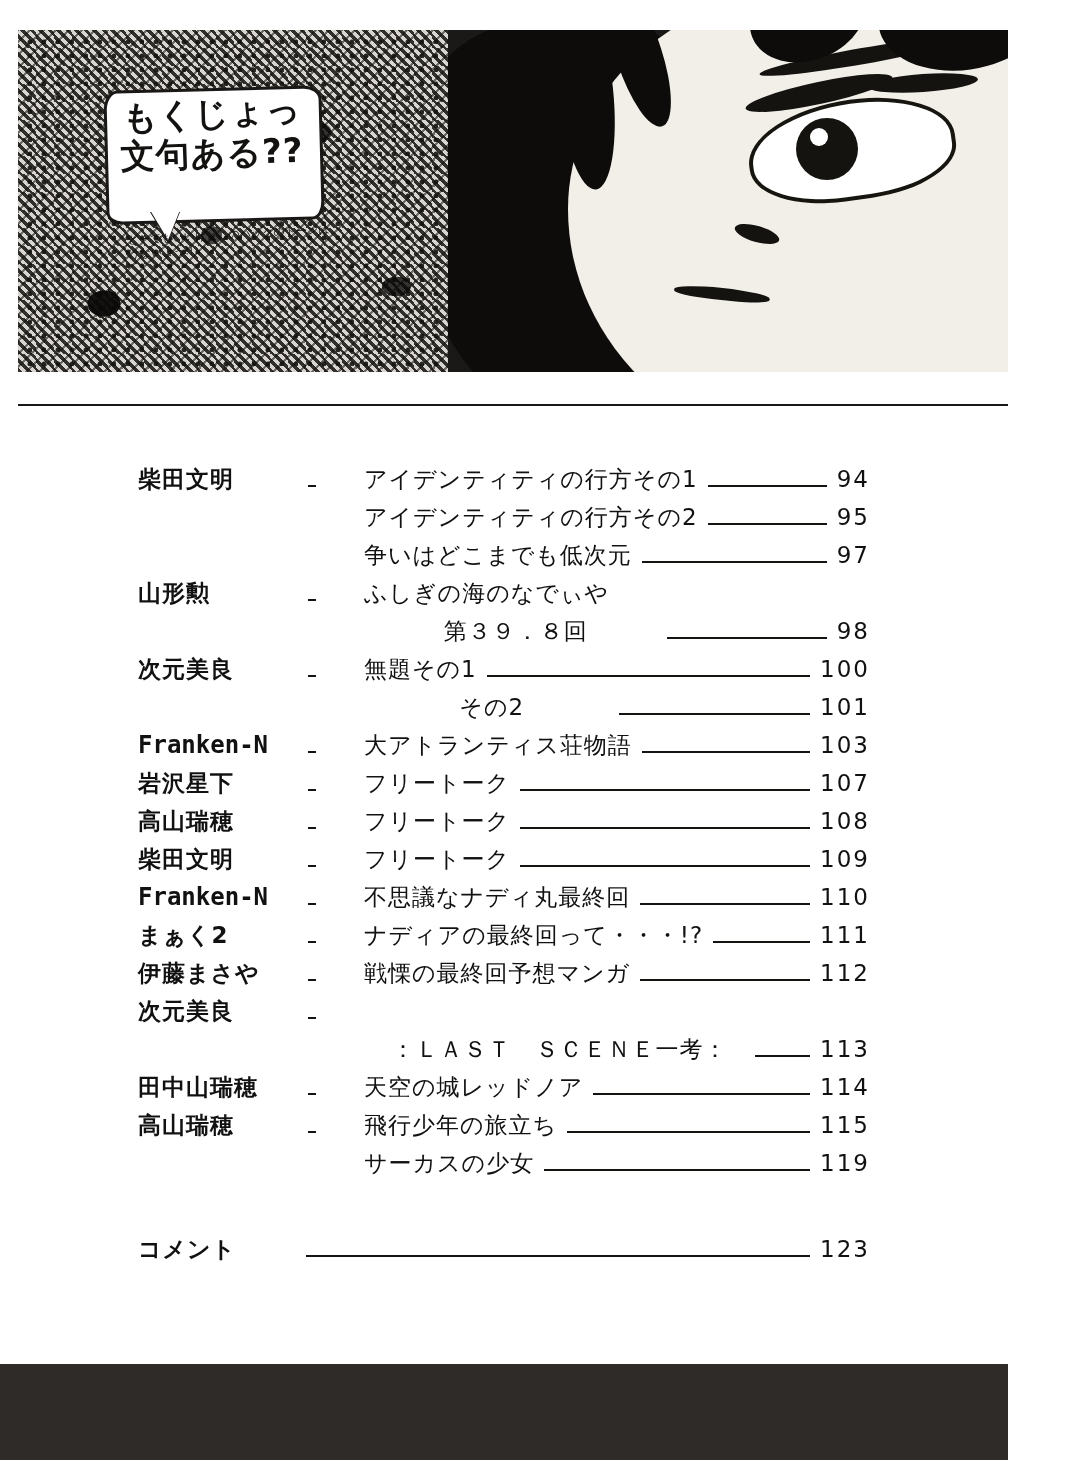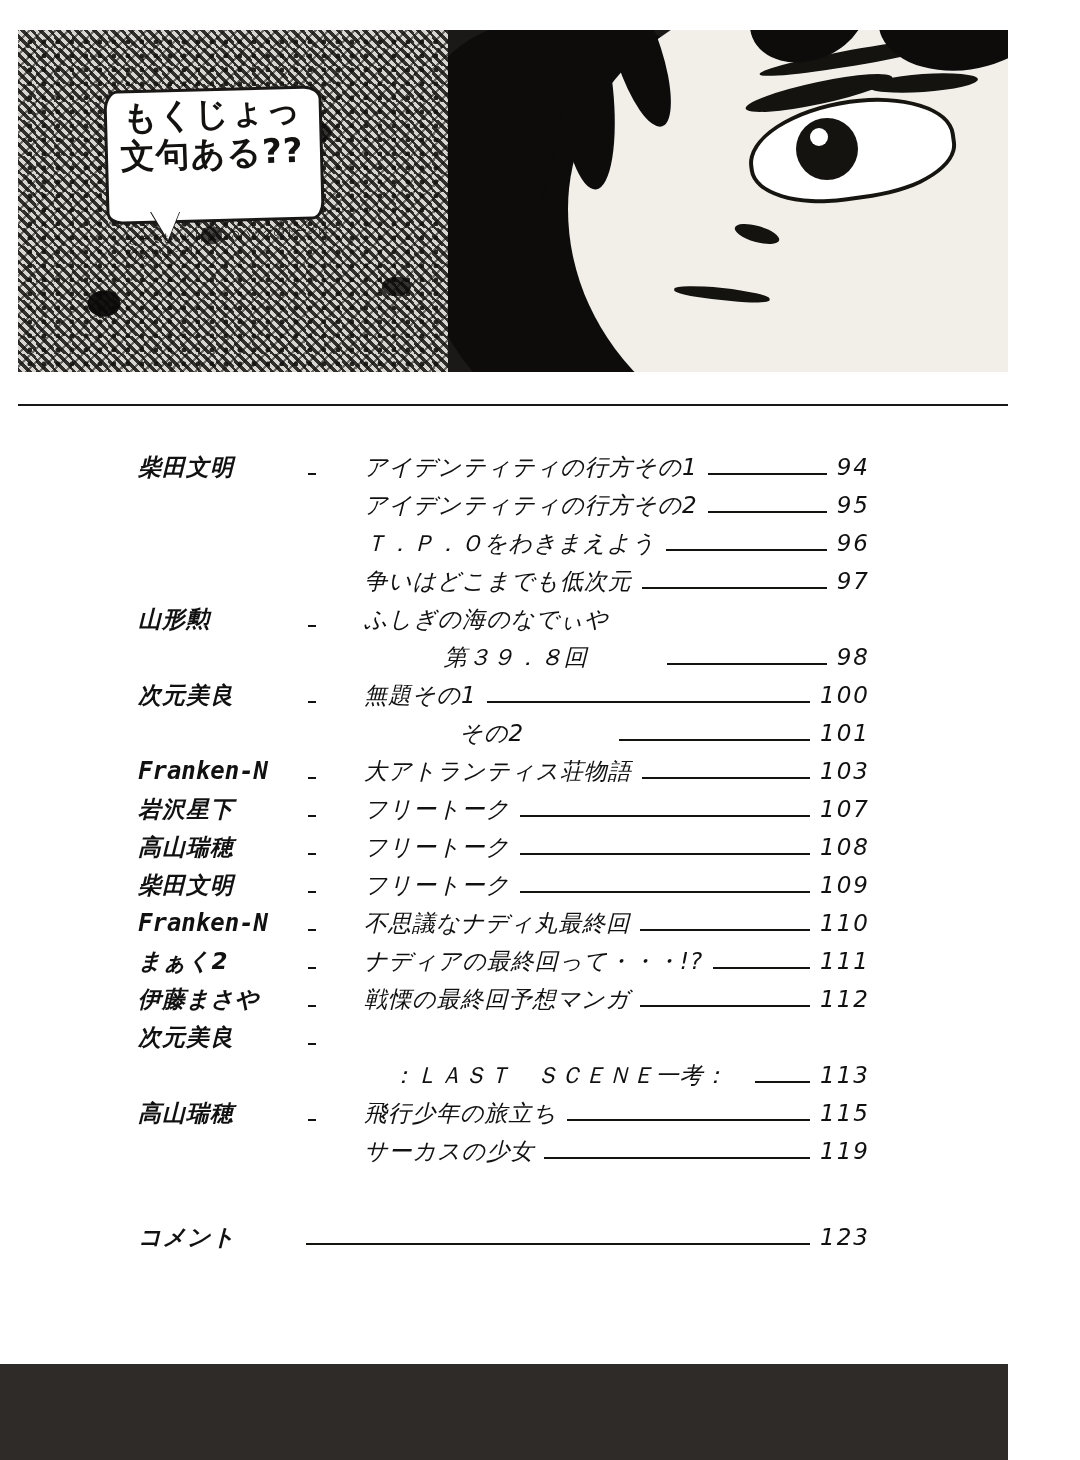--- a/index.html
+++ b/index.html
@@ -227,23 +227,22 @@
     top: 404px;
     width: 990px;
     height: 2px;
     background: #1a1816;
   }
 
   
   .toc {
     position: absolute;
     left: 0;
-    top: 452px;
+    top: 464px;
     width: 980px;
-    font-style: italic;
   }
   .toc-row {
     display: flex;
     align-items: baseline;
     padding: 0 110px 0 138px;
     height: 38px;
     font-size: 23px;
     letter-spacing: 1px;
   }
   .author {
@@ -352,27 +351,20 @@
       <div class="toc-row row-noleada">
         <div class="author"></div>
         <div class="lead-a" style="background: transparent;"></div>
         <div class="title">アイデンティティの行方その2</div>
         <div class="lead-b"></div>
         <div class="page">95</div>
       </div>
       <div class="toc-row row-noleada">
         <div class="author"></div>
         <div class="lead-a" style="background: transparent;"></div>
-        <div class="title">Ｔ．Ｐ．Ｏをわきまえよう</div>
-        <div class="lead-b"></div>
-        <div class="page">96</div>
-      </div>
-      <div class="toc-row row-noleada">
-        <div class="author"></div>
-        <div class="lead-a" style="background: transparent;"></div>
         <div class="title">争いはどこまでも低次元</div>
         <div class="lead-b"></div>
         <div class="page">97</div>
       </div>
       <div class="toc-row row-noline">
         <div class="author">山形勲</div>
         <div class="lead-a"></div>
         <div class="title">ふしぎの海のなでぃや</div>
         <div class="lead-b" style="background: transparent;"></div>
         <div class="page"></div>
@@ -452,20 +444,27 @@
         <div class="lead-a"></div>
         <div class="lead-b" style="background: transparent;"></div>
         <div class="page"></div>
       </div>
       <div class="toc-row row-center row-noleada">
         <div class="author"></div>
         <div class="lead-a" style="background: transparent;"></div>
         <div class="title">：ＬＡＳＴ　ＳＣＥＮＥ一考：</div>
         <div class="lead-b"></div>
         <div class="page">113</div>
+      </div>
+      <div class="toc-row">
+        <div class="author">田中山瑞穂</div>
+        <div class="lead-a"></div>
+        <div class="title">天空の城レッドノア</div>
+        <div class="lead-b"></div>
+        <div class="page">114</div>
       </div>
       <div class="toc-row">
         <div class="author">高山瑞穂</div>
         <div class="lead-a"></div>
         <div class="title">飛行少年の旅立ち</div>
         <div class="lead-b"></div>
         <div class="page">115</div>
       </div>
       <div class="toc-row row-noleada">
         <div class="author"></div>

